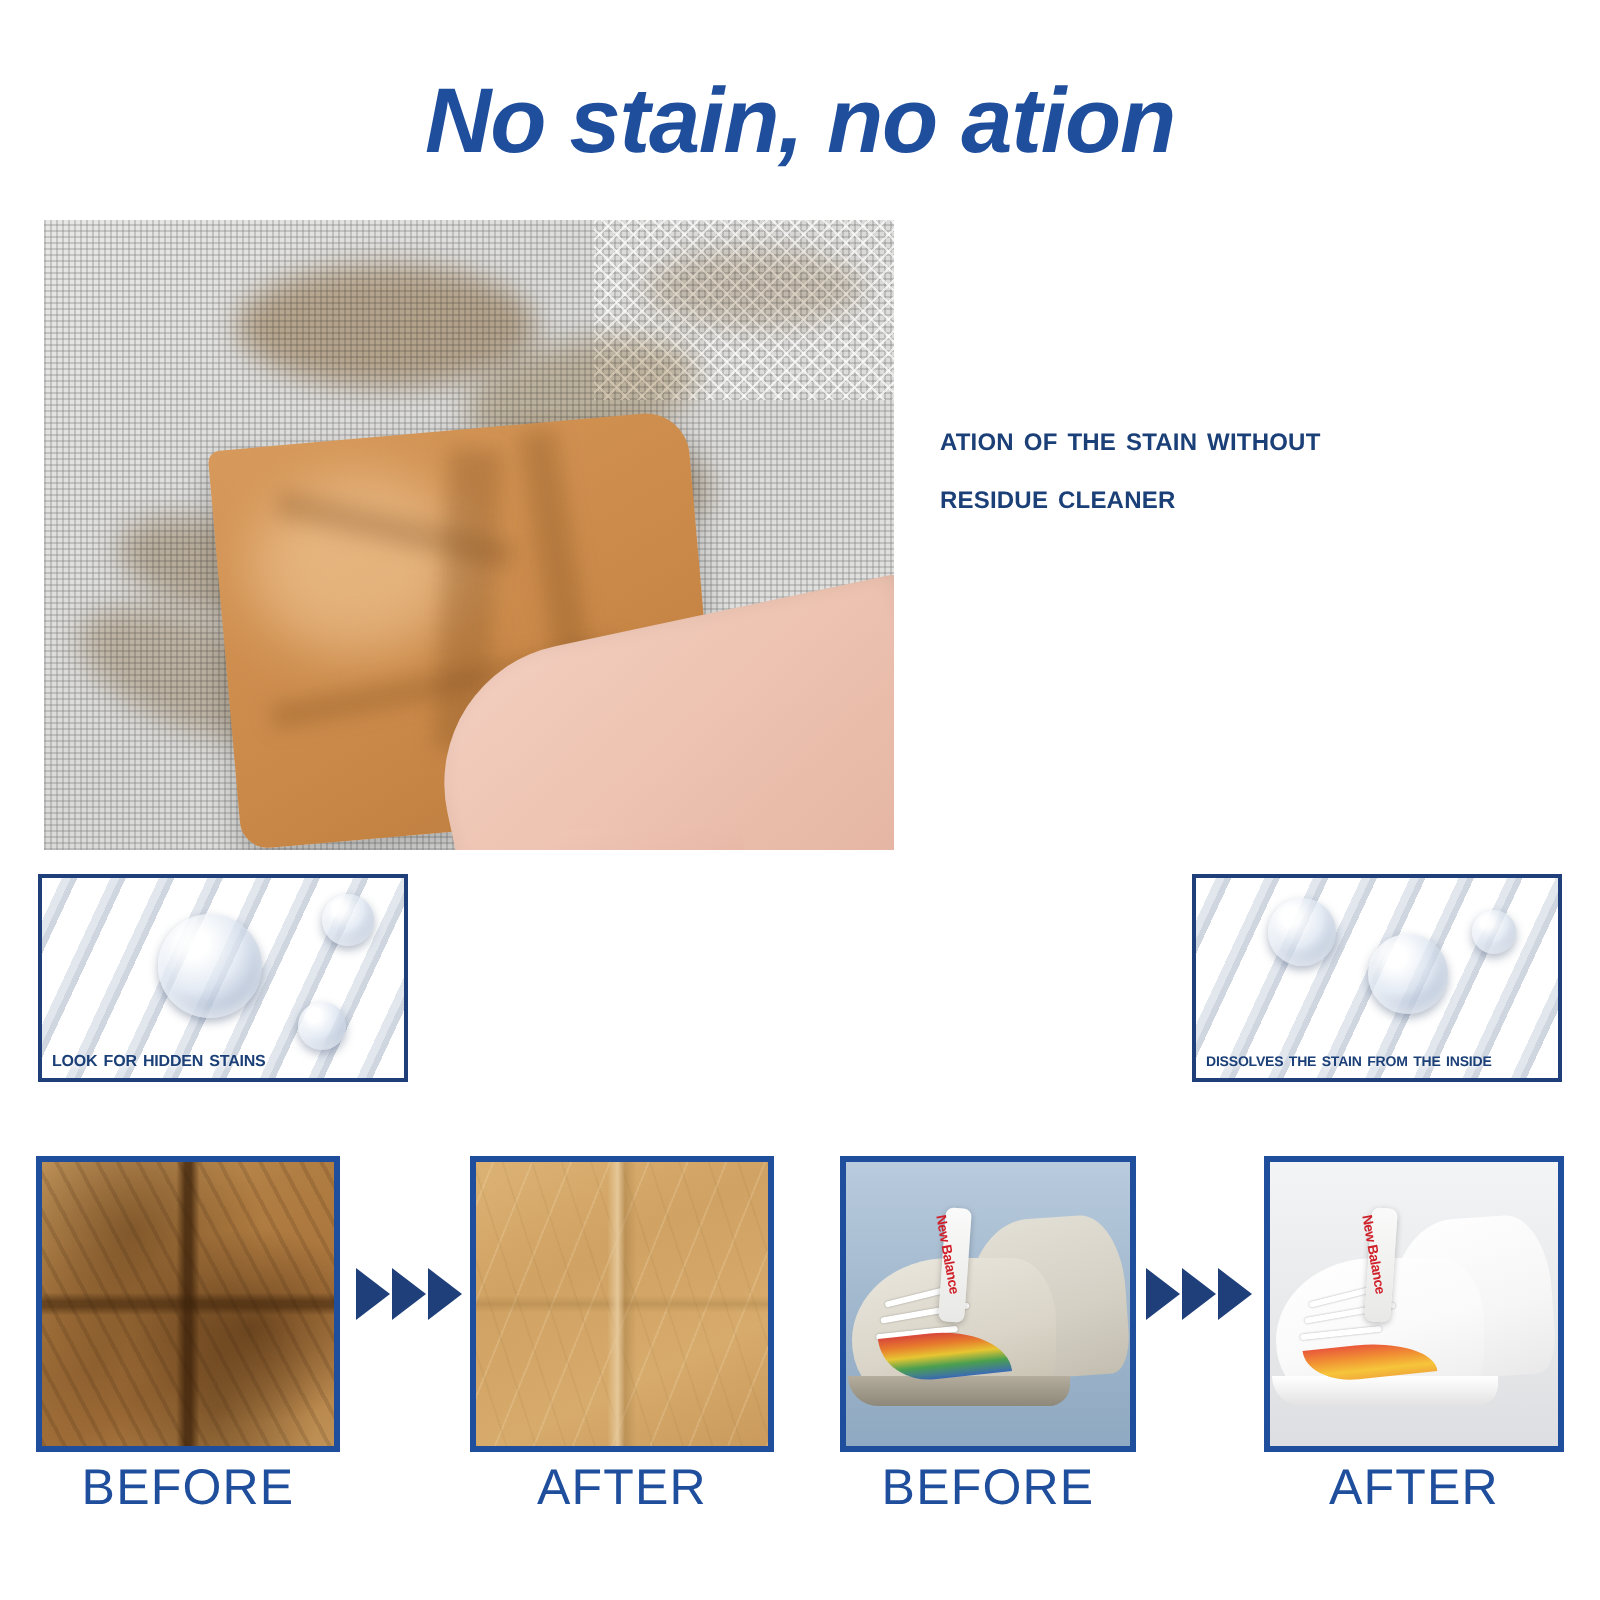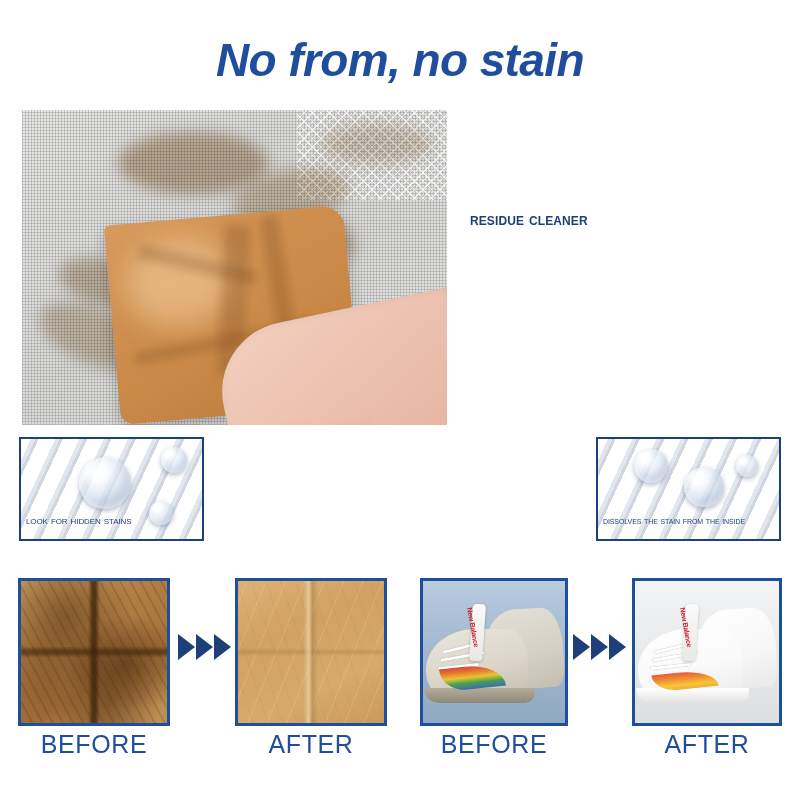--- a/index.html
+++ b/index.html
@@ -170,25 +170,25 @@
   }
   .droplet {
     position: absolute;
     border-radius: 50%;
     background:
       radial-gradient(circle at 34% 28%, #ffffff 0%, rgba(255,255,255,0.85) 14%, rgba(214,224,238,0.65) 46%, rgba(150,168,196,0.75) 78%, rgba(104,126,160,0.85) 100%);
     box-shadow: 0 2px 5px rgba(40,60,95,0.35), inset 0 -3px 6px rgba(255,255,255,0.6);
   }
   .strip-caption {
     position: absolute;
-    left: 0; right: 0; bottom: 13px;
+    left: 0; right: 0; bottom: 3px;
     padding: 0 5px;
     color: #1b3f77;
     font-size: 11.5px;
-    font-weight: 400;
+    font-weight: 700;
     font-variant: small-caps;
     text-transform: lowercase;
     white-space: nowrap;
     letter-spacing: -0.1px;
     text-shadow: 0 1px 2px rgba(255,255,255,0.9);
   }
   .strip-cell.c3 .strip-caption { font-size: 10.3px; }
   .strip-cell.c4 .strip-caption { font-size: 10.3px; }
   .ba-panel {
     position: absolute;
@@ -325,21 +325,21 @@
     text-align: center;
   }
   .l1 { left: 18px;  width: 152px; }
   .l2 { left: 235px; width: 152px; }
   .l3 { left: 420px; width: 148px; }
   .l4 { left: 632px; width: 150px; }
 </style>
 </head>
 <body>
 
-<div class="title">No from, no stain</div>
+<div class="title">No stain, no ation</div>
 
 <div class="hero">
   <div class="hero-fabric"></div>
   <div class="hero-mesh"></div>
   <div class="hero-stain stain-a"></div>
   <div class="hero-stain stain-b"></div>
   <div class="hero-stain stain-c"></div>
   <div class="hero-stain stain-d"></div>
   <div class="hero-stain stain-e"></div>
   <div class="hero-stain stain-f"></div>
@@ -349,20 +349,21 @@
     <div class="cloth-fold cf2"></div>
     <div class="cloth-fold cf3"></div>
     <div class="cloth-fold cf4"></div>
   </div>
   <div class="hand">
     <div class="thumb"></div>
   </div>
 </div>
 
 <div class="desc">
+  <span class="l">ation of the stain without</span>
   <span class="l c">residue cleaner</span>
 </div>
 
 <div class="strip">
 
   <div class="strip-cell c1">
     <div class="weave"></div>
     <div class="droplet" style="left:58px;top:18px;width:52px;height:52px;"></div>
     <div class="droplet" style="left:140px;top:8px;width:26px;height:26px;"></div>
     <div class="droplet" style="left:128px;top:62px;width:24px;height:24px;"></div>

